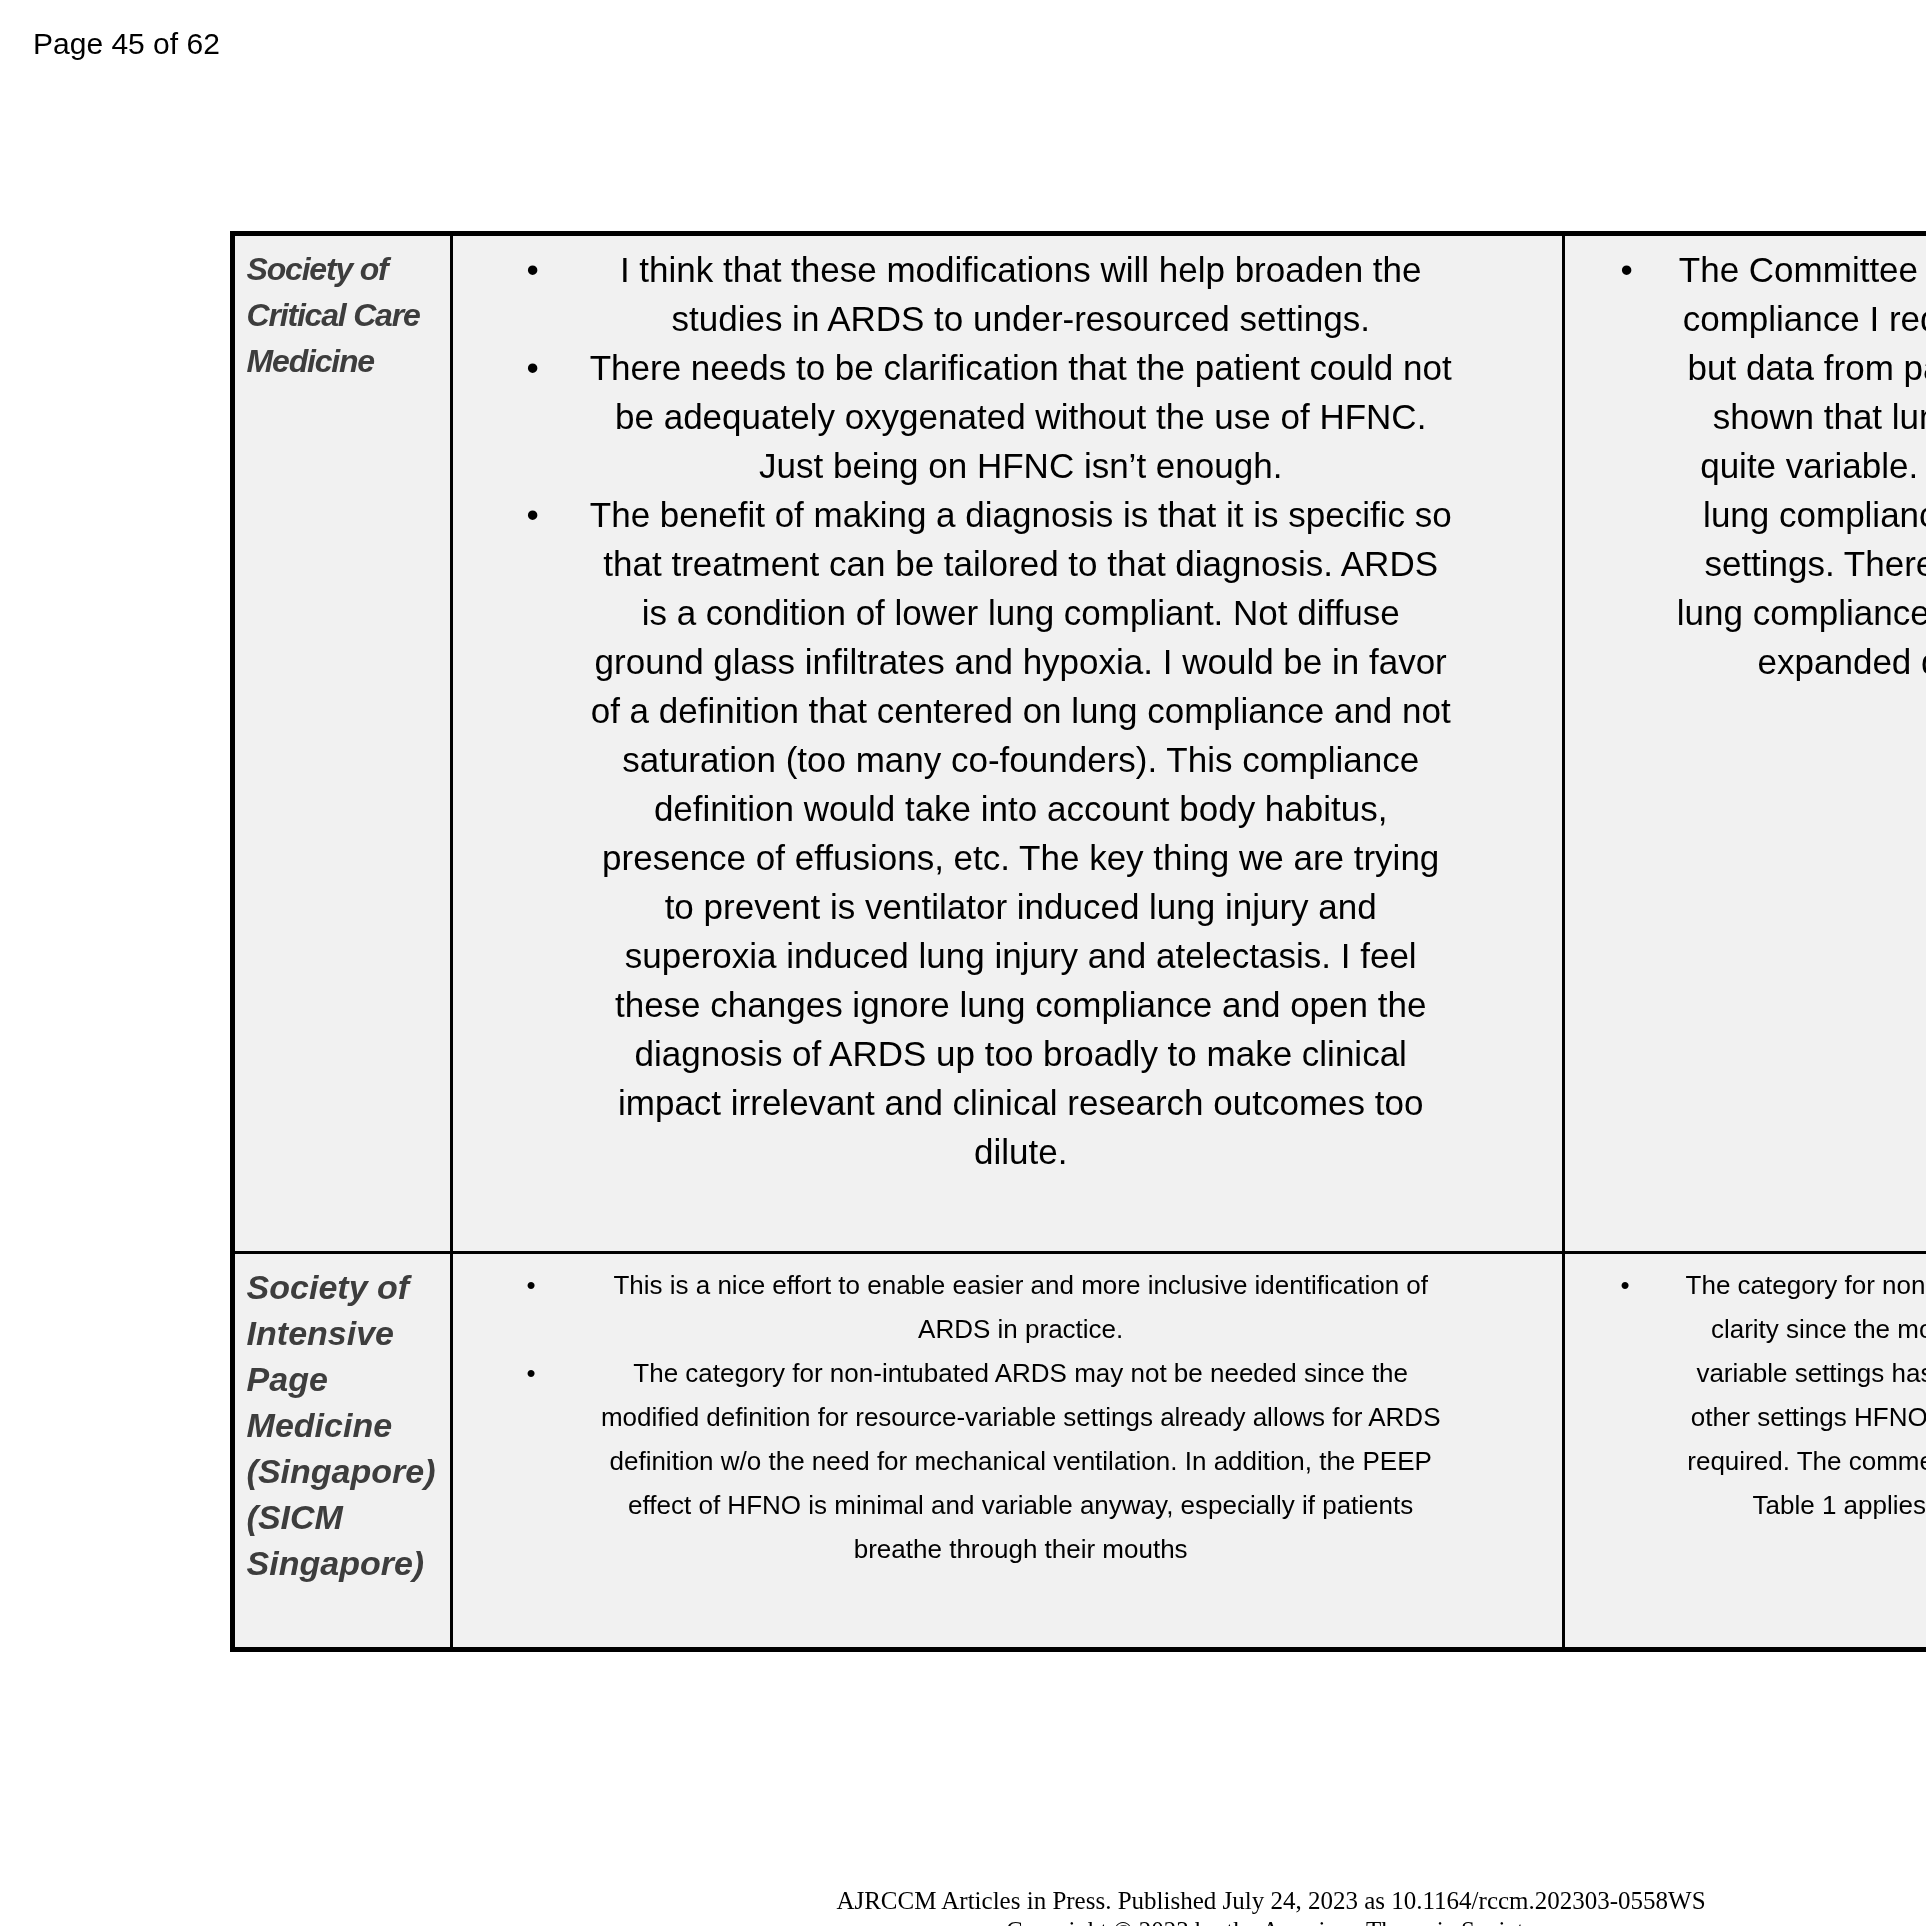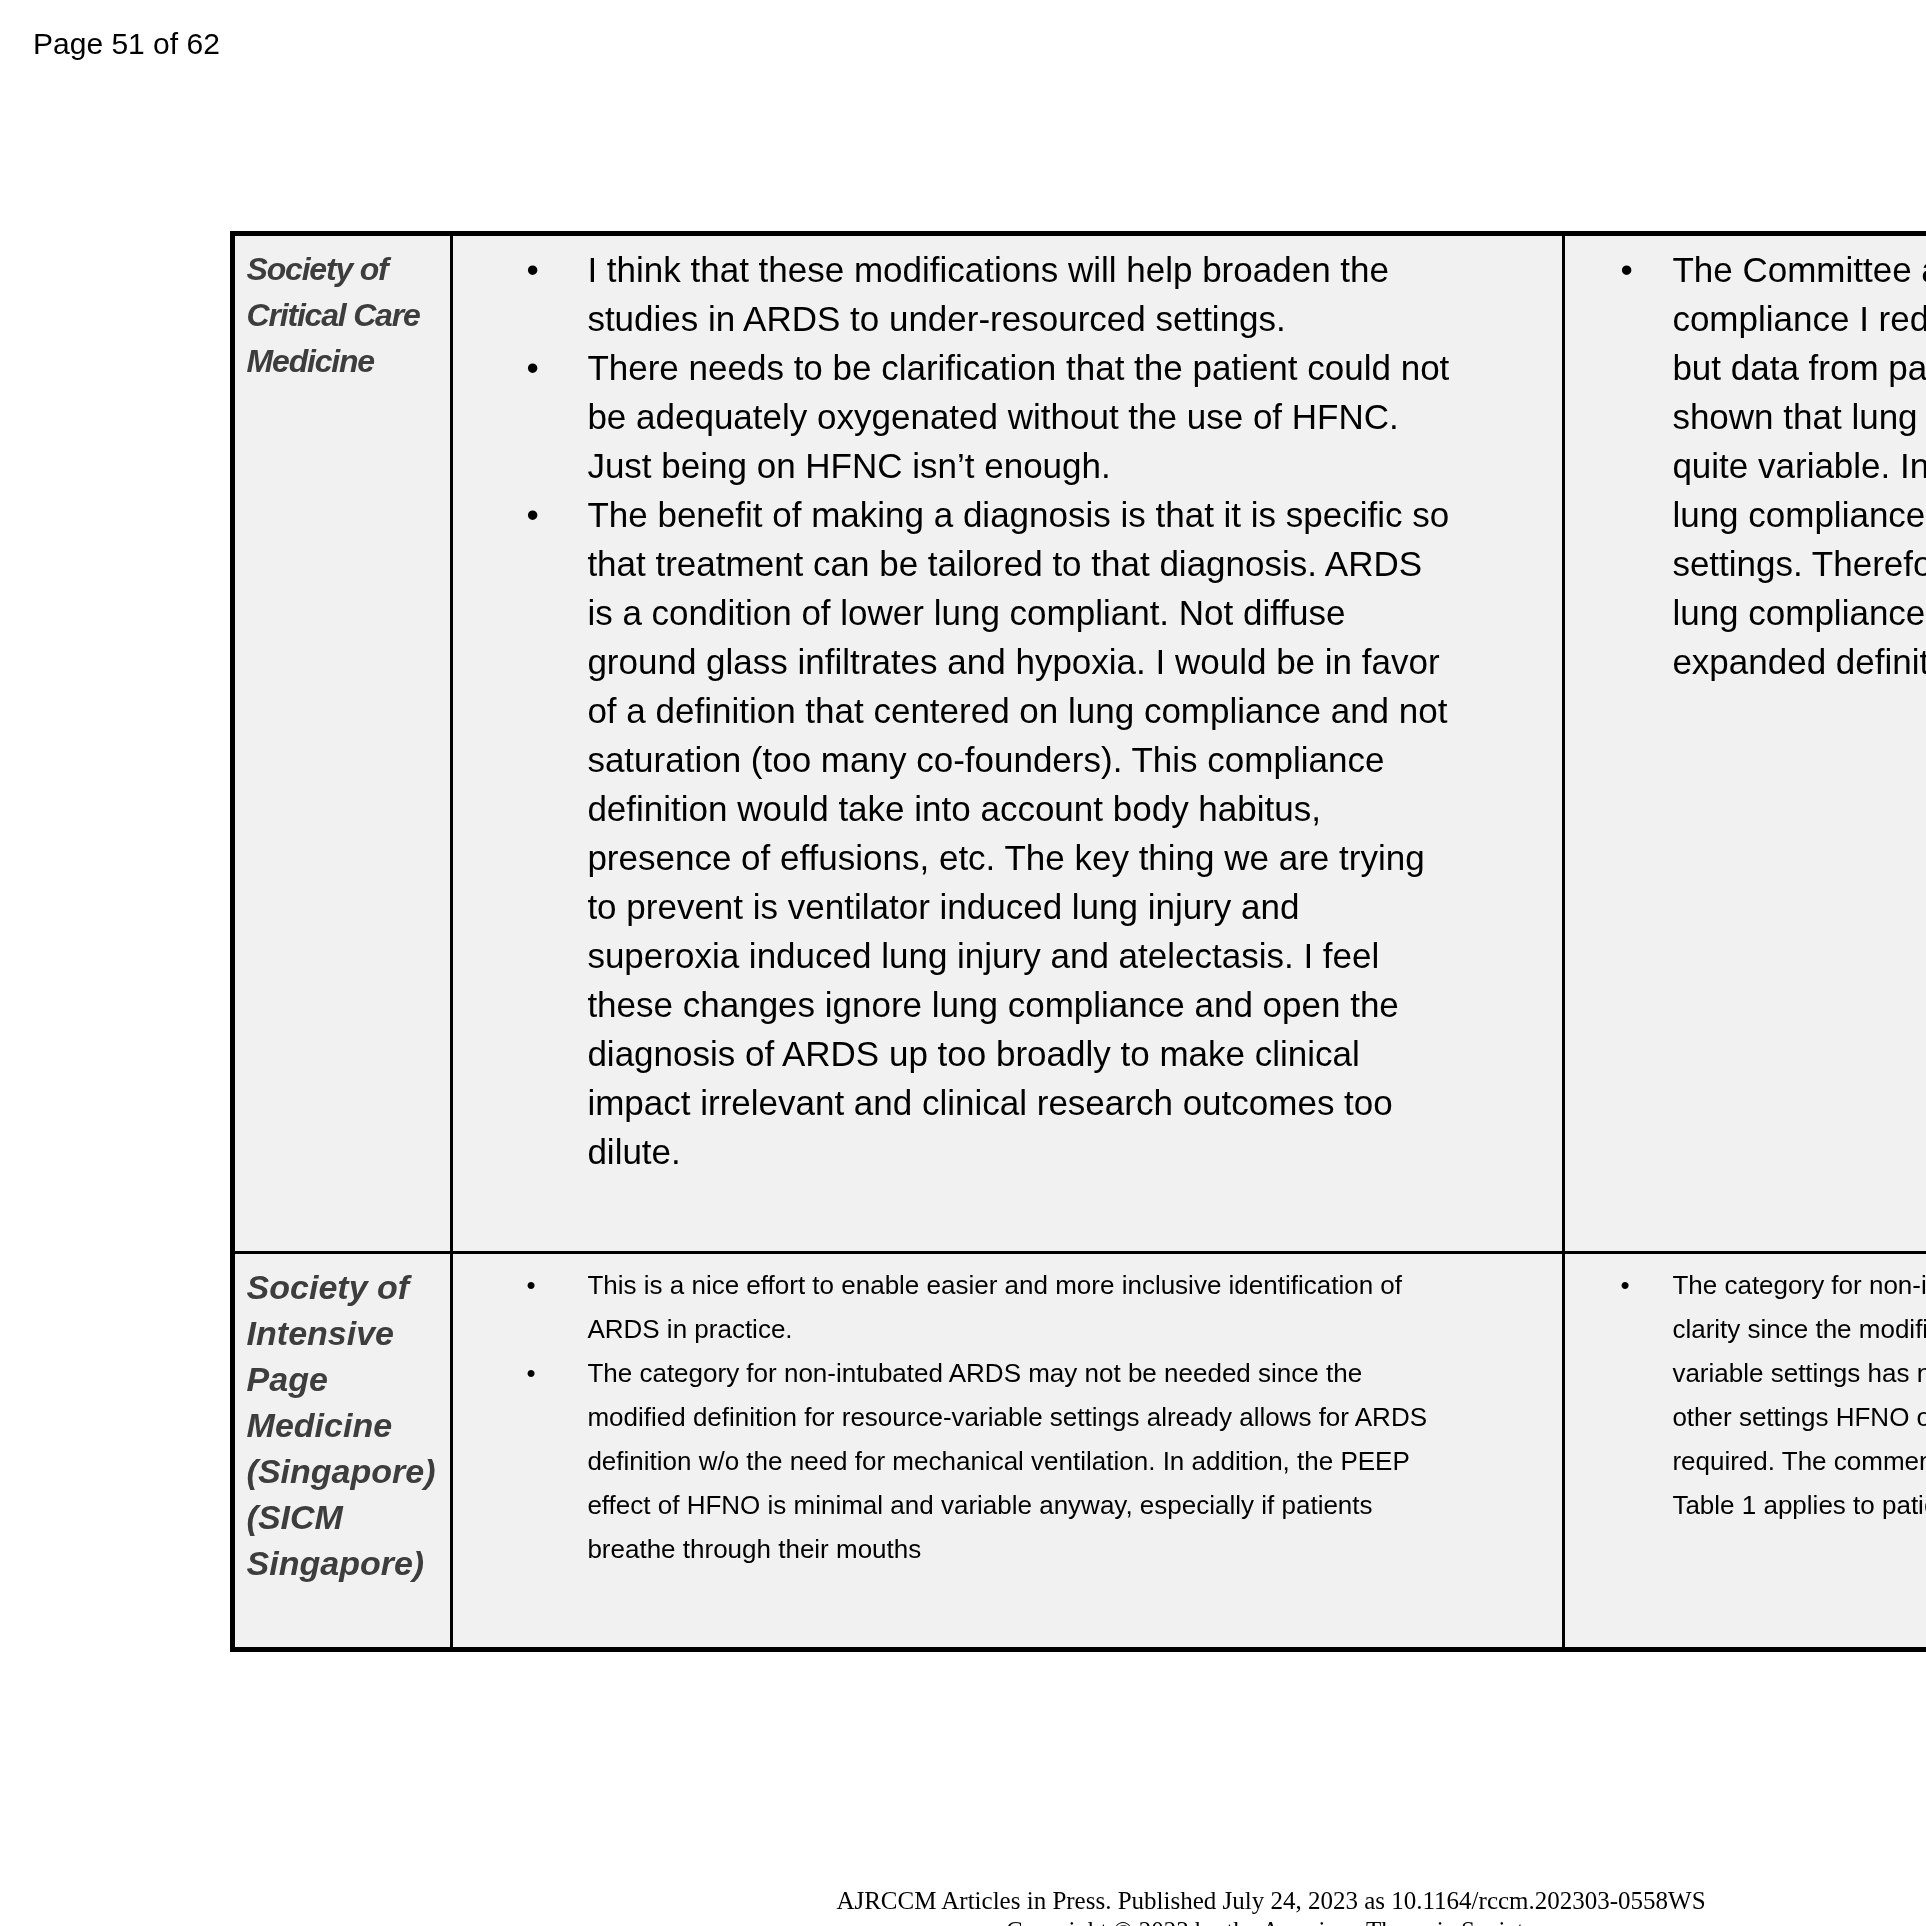--- a/index.html
+++ b/index.html
@@ -41,21 +41,21 @@
 
   .society-cell { padding: 10px 2.3px 0 11.6px; font-style: italic; }
   .society-name {
     font-weight: bold;
     color: #3d3d3d;
     line-height: 46px;
   }
   .row-1 .society-name { font-size: 32px; letter-spacing: -1.2px; }
   .row-2 .society-name { font-size: 34px; letter-spacing: 0; }
 
-  .cell-comments, .cell-responses { padding: 9.2px 0 0 15.4px; }
+  .cell-comments, .cell-responses { padding: 9.2px 0 0 15.4px; text-align: center; }
   .row-1 .cell-comments, .row-1 .cell-responses { font-size: 35px; line-height: 49px; }
   .row-2 .cell-comments, .row-2 .cell-responses { font-size: 26px; line-height: 44px; }
 
   ul.bullets { margin: 0; padding: 0; list-style: none; }
   ul.bullets li { position: relative; }
   ul.bullets li::before {
     content: "\2022";
     position: absolute;
     top: 0;
   }
@@ -74,21 +74,21 @@
     font-size: 25px;
     line-height: 30px;
     color: #000000;
   }
 </style>
 </head>
 <body>
 
 <div class="page">
 
-  <div class="page-label">Page 51 of 62</div>
+  <div class="page-label">Page 45 of 62</div>
 
   <table class="doc-table">
     <colgroup>
       <col style="width:219px">
       <col style="width:1112px">
       <col style="width:749px">
     </colgroup>
     <tbody>
       <tr class="row-1">
         <td class="society-cell">

